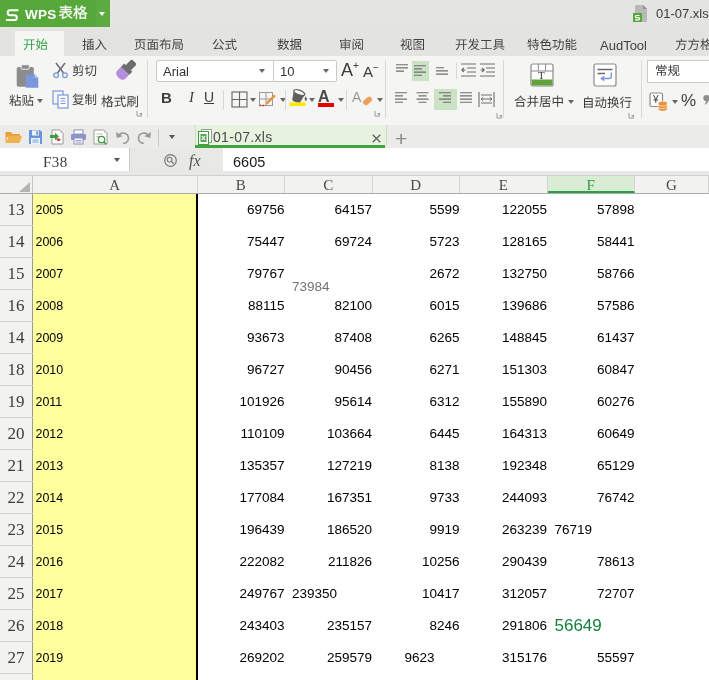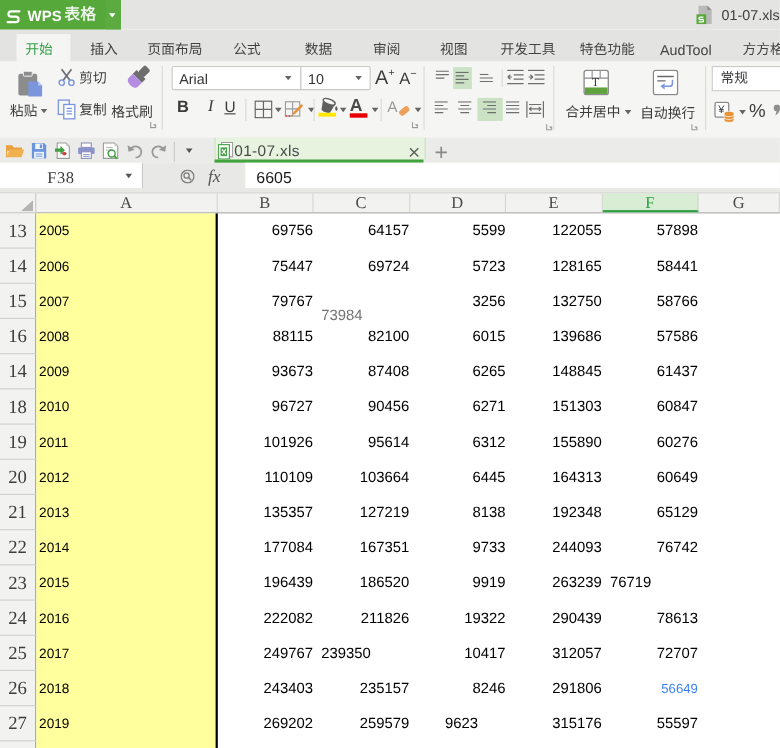--- a/index.html
+++ b/index.html
@@ -348,21 +348,21 @@
 <div class="abs" style="left:292.0px;top:226px;width:80px;height:32px;font-size:13.5px;color:#000;text-align:right;line-height:32px">69724</div>
 <div class="abs" style="left:379.5px;top:226px;width:80px;height:32px;font-size:13.5px;color:#000;text-align:right;line-height:32px">5723</div>
 <div class="abs" style="left:467.0px;top:226px;width:80px;height:32px;font-size:13.5px;color:#000;text-align:right;line-height:32px">128165</div>
 <div class="abs" style="left:554.5px;top:226px;width:80px;height:32px;font-size:13.5px;color:#000;text-align:right;line-height:32px">58441</div>
 <div class="abs" style="left:0;top:289.5px;width:0;height:0"></div>
 <div class="abs" style="left:0;top:289px;width:33px;height:1px;background:#cfcfcd"></div>
 <div class="abs" style="left:0;top:258px;width:32px;height:32px;font-family:'Liberation Serif',serif;font-size:17px;color:#3c3c3c;text-align:center;line-height:32px">15</div>
 <div class="abs" style="left:35.5px;top:258px;width:100px;height:32px;font-size:12.4px;color:#000;line-height:32px">2007</div>
 <div class="abs" style="left:204.5px;top:258px;width:80px;height:32px;font-size:13.5px;color:#000;text-align:right;line-height:32px">79767</div>
 <div class="abs" style="left:292.0px;top:271px;width:80px;height:32px;font-size:13.5px;color:#737373;line-height:32px">73984</div>
-<div class="abs" style="left:379.5px;top:258px;width:80px;height:32px;font-size:13.5px;color:#000;text-align:right;line-height:32px">3256</div>
+<div class="abs" style="left:379.5px;top:258px;width:80px;height:32px;font-size:13.5px;color:#000;text-align:right;line-height:32px">2672</div>
 <div class="abs" style="left:467.0px;top:258px;width:80px;height:32px;font-size:13.5px;color:#000;text-align:right;line-height:32px">132750</div>
 <div class="abs" style="left:554.5px;top:258px;width:80px;height:32px;font-size:13.5px;color:#000;text-align:right;line-height:32px">58766</div>
 <div class="abs" style="left:0;top:321.5px;width:0;height:0"></div>
 <div class="abs" style="left:0;top:321px;width:33px;height:1px;background:#cfcfcd"></div>
 <div class="abs" style="left:0;top:290px;width:32px;height:32px;font-family:'Liberation Serif',serif;font-size:17px;color:#3c3c3c;text-align:center;line-height:32px">16</div>
 <div class="abs" style="left:35.5px;top:290px;width:100px;height:32px;font-size:12.4px;color:#000;line-height:32px">2008</div>
 <div class="abs" style="left:204.5px;top:290px;width:80px;height:32px;font-size:13.5px;color:#000;text-align:right;line-height:32px">88115</div>
 <div class="abs" style="left:292.0px;top:290px;width:80px;height:32px;font-size:13.5px;color:#000;text-align:right;line-height:32px">82100</div>
 <div class="abs" style="left:379.5px;top:290px;width:80px;height:32px;font-size:13.5px;color:#000;text-align:right;line-height:32px">6015</div>
 <div class="abs" style="left:467.0px;top:290px;width:80px;height:32px;font-size:13.5px;color:#000;text-align:right;line-height:32px">139686</div>
@@ -429,41 +429,41 @@
 <div class="abs" style="left:292.0px;top:514px;width:80px;height:32px;font-size:13.5px;color:#000;text-align:right;line-height:32px">186520</div>
 <div class="abs" style="left:379.5px;top:514px;width:80px;height:32px;font-size:13.5px;color:#000;text-align:right;line-height:32px">9919</div>
 <div class="abs" style="left:467.0px;top:514px;width:80px;height:32px;font-size:13.5px;color:#000;text-align:right;line-height:32px">263239</div>
 <div class="abs" style="left:554.5px;top:514px;width:80px;height:32px;font-size:13.5px;color:#000;line-height:32px">76719</div>
 <div class="abs" style="left:0;top:577.5px;width:0;height:0"></div>
 <div class="abs" style="left:0;top:577px;width:33px;height:1px;background:#cfcfcd"></div>
 <div class="abs" style="left:0;top:546px;width:32px;height:32px;font-family:'Liberation Serif',serif;font-size:17px;color:#3c3c3c;text-align:center;line-height:32px">24</div>
 <div class="abs" style="left:35.5px;top:546px;width:100px;height:32px;font-size:12.4px;color:#000;line-height:32px">2016</div>
 <div class="abs" style="left:204.5px;top:546px;width:80px;height:32px;font-size:13.5px;color:#000;text-align:right;line-height:32px">222082</div>
 <div class="abs" style="left:292.0px;top:546px;width:80px;height:32px;font-size:13.5px;color:#000;text-align:right;line-height:32px">211826</div>
-<div class="abs" style="left:379.5px;top:546px;width:80px;height:32px;font-size:13.5px;color:#000;text-align:right;line-height:32px">19322</div>
+<div class="abs" style="left:379.5px;top:546px;width:80px;height:32px;font-size:13.5px;color:#000;text-align:right;line-height:32px">10256</div>
 <div class="abs" style="left:467.0px;top:546px;width:80px;height:32px;font-size:13.5px;color:#000;text-align:right;line-height:32px">290439</div>
 <div class="abs" style="left:554.5px;top:546px;width:80px;height:32px;font-size:13.5px;color:#000;text-align:right;line-height:32px">78613</div>
 <div class="abs" style="left:0;top:609.5px;width:0;height:0"></div>
 <div class="abs" style="left:0;top:609px;width:33px;height:1px;background:#cfcfcd"></div>
 <div class="abs" style="left:0;top:578px;width:32px;height:32px;font-family:'Liberation Serif',serif;font-size:17px;color:#3c3c3c;text-align:center;line-height:32px">25</div>
 <div class="abs" style="left:35.5px;top:578px;width:100px;height:32px;font-size:12.4px;color:#000;line-height:32px">2017</div>
 <div class="abs" style="left:204.5px;top:578px;width:80px;height:32px;font-size:13.5px;color:#000;text-align:right;line-height:32px">249767</div>
 <div class="abs" style="left:292.0px;top:578px;width:80px;height:32px;font-size:13.5px;color:#000;line-height:32px">239350</div>
 <div class="abs" style="left:379.5px;top:578px;width:80px;height:32px;font-size:13.5px;color:#000;text-align:right;line-height:32px">10417</div>
 <div class="abs" style="left:467.0px;top:578px;width:80px;height:32px;font-size:13.5px;color:#000;text-align:right;line-height:32px">312057</div>
 <div class="abs" style="left:554.5px;top:578px;width:80px;height:32px;font-size:13.5px;color:#000;text-align:right;line-height:32px">72707</div>
 <div class="abs" style="left:0;top:641.5px;width:0;height:0"></div>
 <div class="abs" style="left:0;top:641px;width:33px;height:1px;background:#cfcfcd"></div>
 <div class="abs" style="left:0;top:610px;width:32px;height:32px;font-family:'Liberation Serif',serif;font-size:17px;color:#3c3c3c;text-align:center;line-height:32px">26</div>
 <div class="abs" style="left:35.5px;top:610px;width:100px;height:32px;font-size:12.4px;color:#000;line-height:32px">2018</div>
 <div class="abs" style="left:204.5px;top:610px;width:80px;height:32px;font-size:13.5px;color:#000;text-align:right;line-height:32px">243403</div>
 <div class="abs" style="left:292.0px;top:610px;width:80px;height:32px;font-size:13.5px;color:#000;text-align:right;line-height:32px">235157</div>
 <div class="abs" style="left:379.5px;top:610px;width:80px;height:32px;font-size:13.5px;color:#000;text-align:right;line-height:32px">8246</div>
 <div class="abs" style="left:467.0px;top:610px;width:80px;height:32px;font-size:13.5px;color:#000;text-align:right;line-height:32px">291806</div>
-<div class="abs" style="left:554.5px;top:610px;width:80px;height:32px;font-size:12px;color:#3b82f6;text-align:right;line-height:32px">56649</div>
+<div class="abs" style="left:554.5px;top:610px;width:80px;height:32px;font-size:17px;color:#15803d;text-align:left;line-height:32px">56649</div>
 <div class="abs" style="left:0;top:673.5px;width:0;height:0"></div>
 <div class="abs" style="left:0;top:673px;width:33px;height:1px;background:#cfcfcd"></div>
 <div class="abs" style="left:0;top:642px;width:32px;height:32px;font-family:'Liberation Serif',serif;font-size:17px;color:#3c3c3c;text-align:center;line-height:32px">27</div>
 <div class="abs" style="left:35.5px;top:642px;width:100px;height:32px;font-size:12.4px;color:#000;line-height:32px">2019</div>
 <div class="abs" style="left:204.5px;top:642px;width:80px;height:32px;font-size:13.5px;color:#000;text-align:right;line-height:32px">269202</div>
 <div class="abs" style="left:292.0px;top:642px;width:80px;height:32px;font-size:13.5px;color:#000;text-align:right;line-height:32px">259579</div>
 <div class="abs" style="left:379.5px;top:642px;width:80px;height:32px;font-size:13.5px;color:#000;text-align:center;line-height:32px">9623</div>
 <div class="abs" style="left:467.0px;top:642px;width:80px;height:32px;font-size:13.5px;color:#000;text-align:right;line-height:32px">315176</div>
 <div class="abs" style="left:554.5px;top:642px;width:80px;height:32px;font-size:13.5px;color:#000;text-align:right;line-height:32px">55597</div>
 <div class="abs" style="left:0;top:680px;width:0;height:0"></div>

